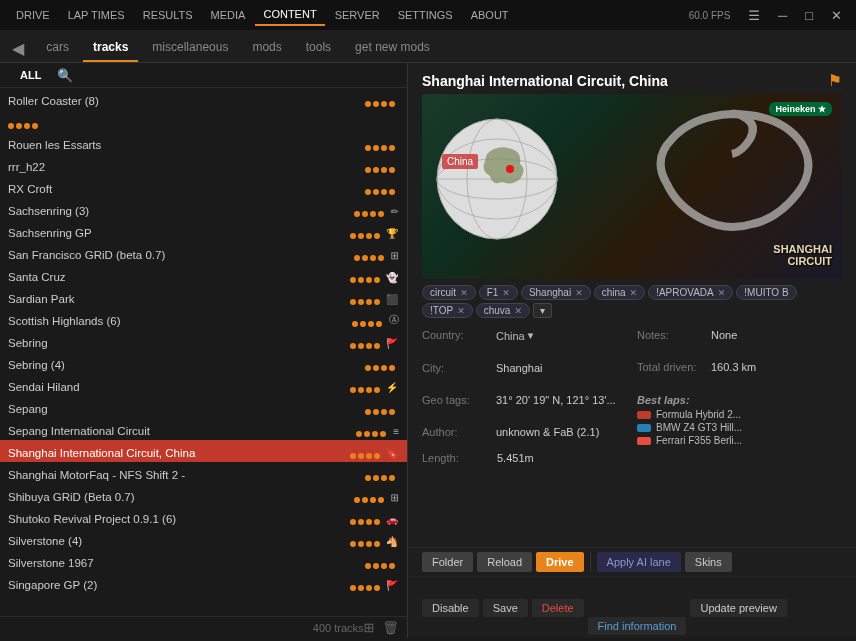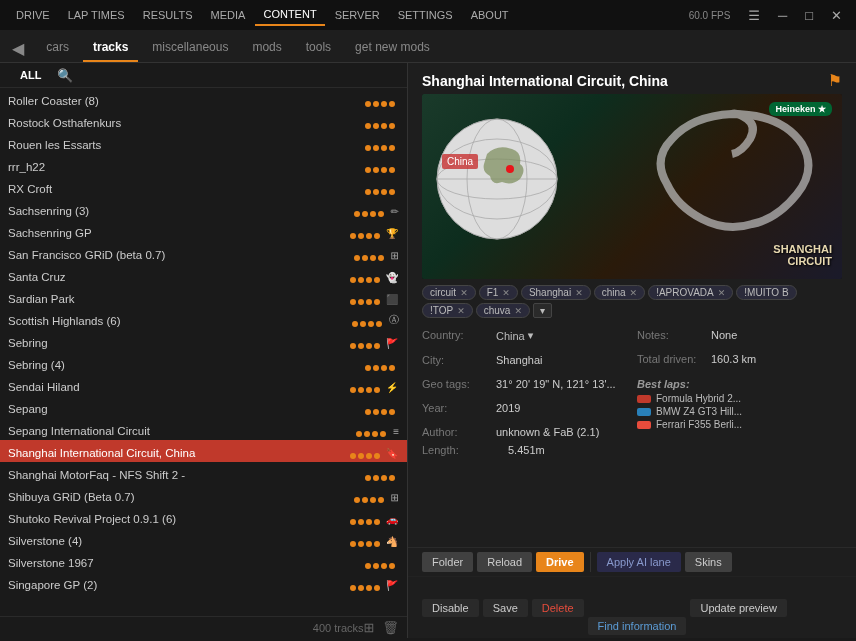--- a/index.html
+++ b/index.html
@@ -300,21 +300,21 @@
       gap: 3px;
     }
 
     
     .info-grid {
       display: grid;
       grid-template-columns: 1fr 1fr;
       padding: 4px 14px;
       gap: 4px 10px;
     }
-    .info-col { display: flex; flex-direction: column; gap: 12px; }
+    .info-col { display: flex; flex-direction: column; gap: 20px; }
     .info-row {
       display: flex;
       align-items: flex-start;
       gap: 4px;
     }
     .info-label {
       color: #777;
       min-width: 70px;
       font-size: 11px;
     }
@@ -345,21 +345,21 @@
       margin-top: 2px;
     }
     .best-lap-text {
       color: #bbb;
       font-size: 10px;
     }
 
     
     .length-row {
       display: flex;
-      gap: 16px;
+      gap: 5px;
       padding: 2px 14px;
     }
 
     
     .action-bar {
       display: flex;
       align-items: center;
       padding: 4px 14px;
       gap: 4px;
       border-top: 1px solid #2a2a2a;
@@ -463,21 +463,20 @@
     <div class="track-item">
           <span class="track-name">Roller Coaster (8)</span>
           <div class="track-dots">
             <span class="dot orange"></span>
             <span class="dot orange"></span>
             <span class="dot orange"></span>
             <span class="dot orange"></span>
           </div>
         </div>
         <div class="track-item">
-          <span class="track-name">Rostock Osthafenkurs</span>
           <div class="track-dots">
             <span class="dot orange"></span>
             <span class="dot orange"></span>
             <span class="dot orange"></span>
             <span class="dot orange"></span>
           </div>
         </div>
         <div class="track-item">
           <span class="track-name">Rouen les Essarts</span>
           <div class="track-dots">
@@ -759,24 +758,20 @@
         </div>
         <div class="info-row">
           <span class="info-label">City:</span>
           <span class="info-value">Shanghai</span>
         </div>
         <div class="info-row">
           <span class="info-label">Geo tags:</span>
           <span class="info-value">31° 20' 19" N, 121° 13'...</span>
         </div>
         <div class="info-row">
-          <span class="info-label">Year:</span>
-          <span class="info-value">2019</span>
-        </div>
-        <div class="info-row">
           <span class="info-label">Author:</span>
           <span class="info-value">unknown &amp; FaB (2.1)</span>
         </div>
       </div>
       <div class="info-col">
         <div class="info-row">
           <span class="info-label">Notes:</span>
           <span class="info-value">None</span>
         </div>
         <div class="info-row">

